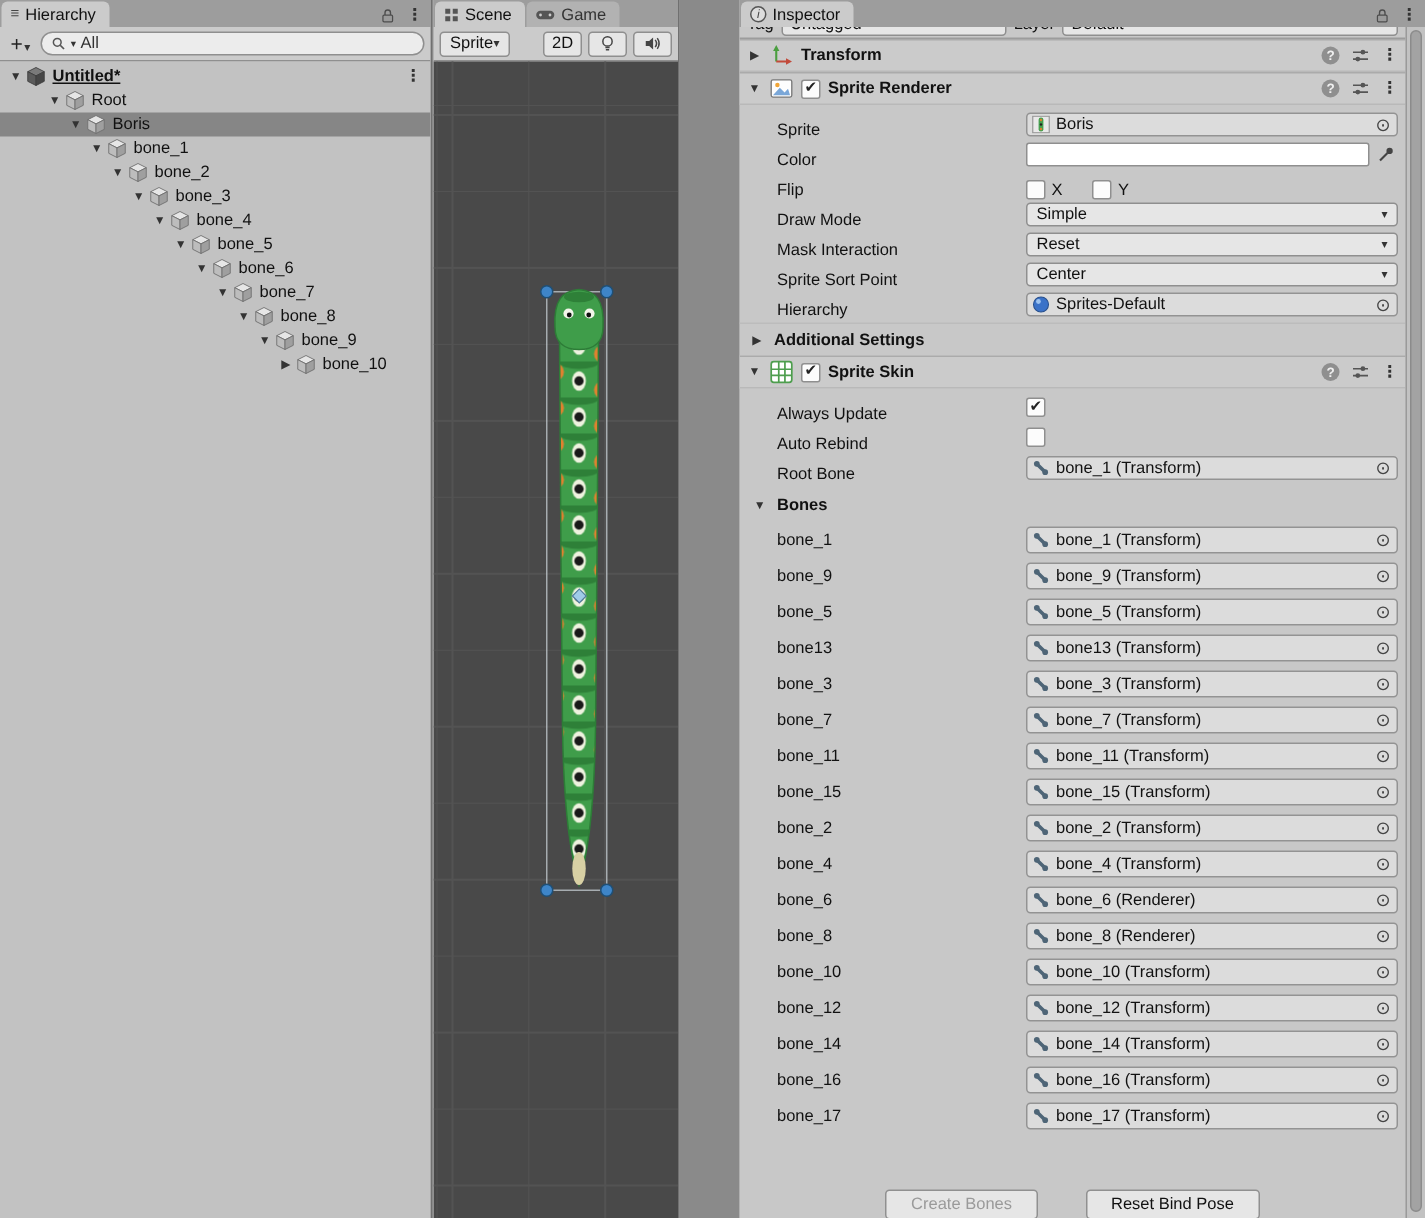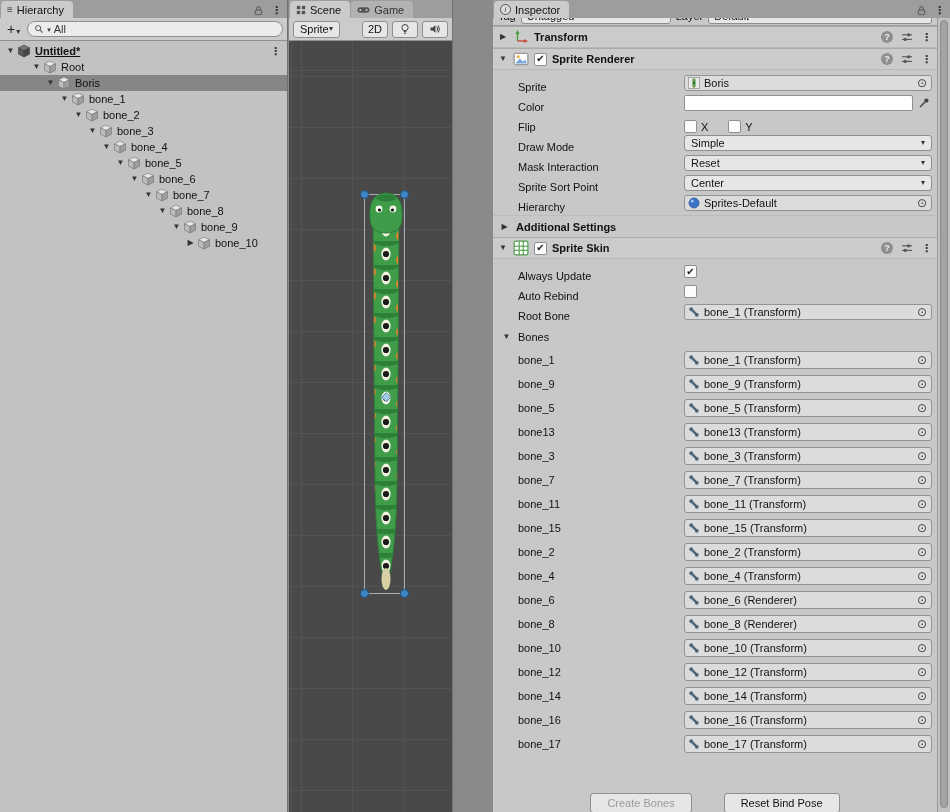--- a/index.html
+++ b/index.html
@@ -86,21 +86,21 @@
   .objtxt{white-space:nowrap;overflow:hidden;}
   .colorbar{position:absolute;left:191px;right:24px;top:2px;height:16px;background:#fff;border:1px solid #8f8f8f;border-radius:2px;}
   .eyedrop{position:absolute;right:5px;top:2px;width:16px;height:16px;display:flex;align-items:center;justify-content:center;}
   .eyedrop svg{width:12px;height:12px;}
   .flipbox{position:absolute;left:191px;display:flex;align-items:center;gap:4px;}
   .flipbox .gapper{width:12px;}
 
   .foldrow{height:22px;display:flex;align-items:center;gap:5px;padding-left:5px;}
   .foldrow .title{font-weight:bold;}
   .bonehdr{height:22px;display:flex;align-items:center;gap:5px;padding-left:7px;margin-top:2px;}
-  .bonehdr .title{font-weight:normal;}
+  .bonehdr .title{font-weight:bold;}
   .brow{height:24px;position:relative;display:flex;align-items:center;padding-left:25px;}
   .brow .fld{top:3px;height:18px;}
 
   .footer{position:absolute;left:0;right:0;bottom:-3px;height:22px;display:flex;justify-content:center;gap:32px;}
   .ubtn{height:20px;padding:0 16px;background:#e6e6e6;border:1px solid #909090;border-radius:3px;display:flex;align-items:center;color:#111;white-space:nowrap;}
   .ubtn.disabled{color:#9a9a9a;}
 </style>
 </head>
 <body>
 

